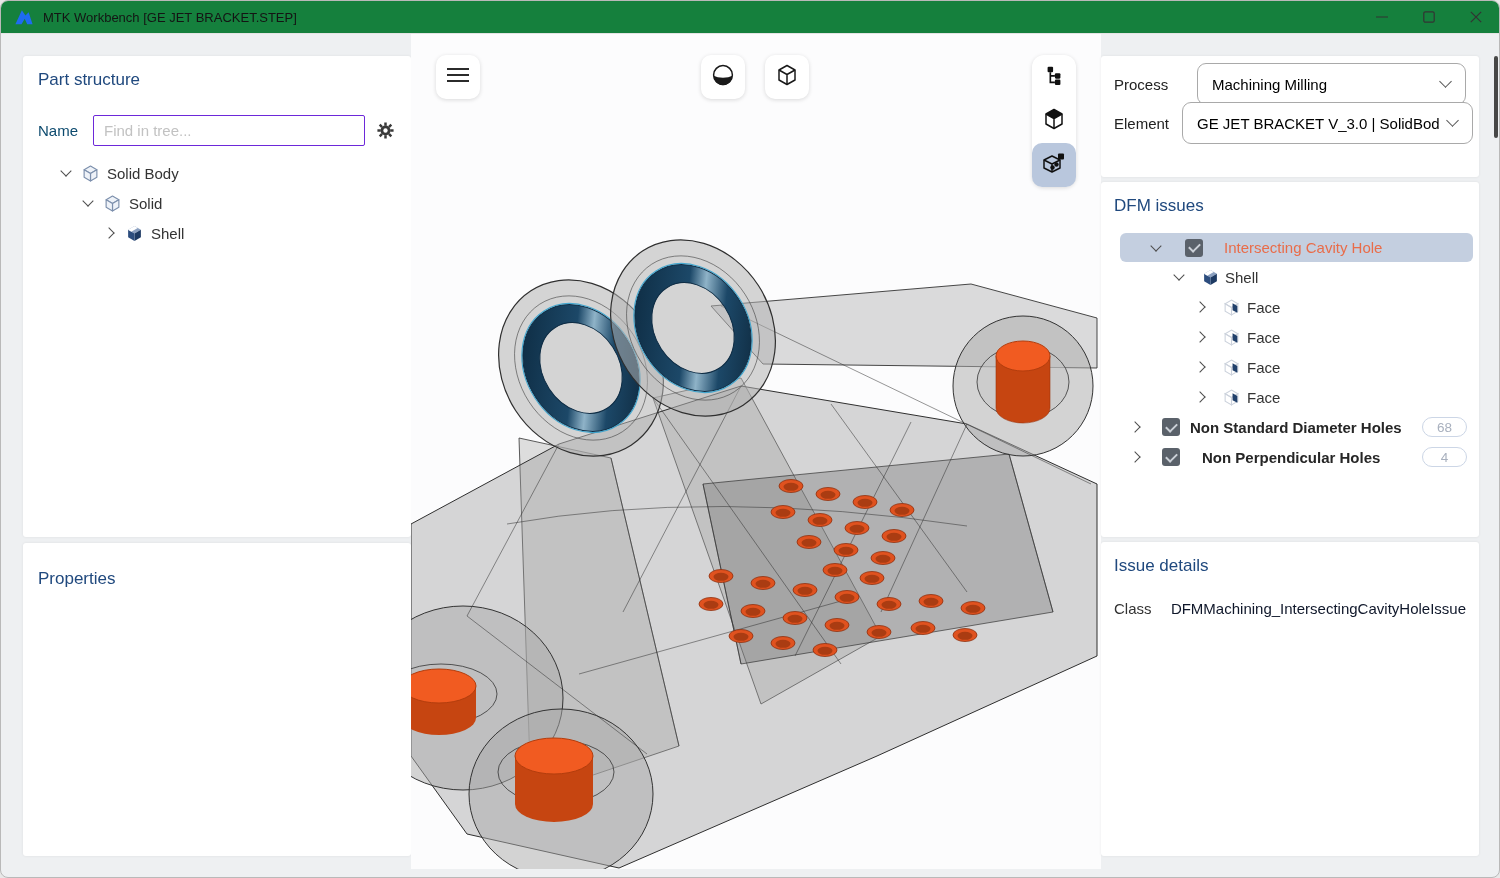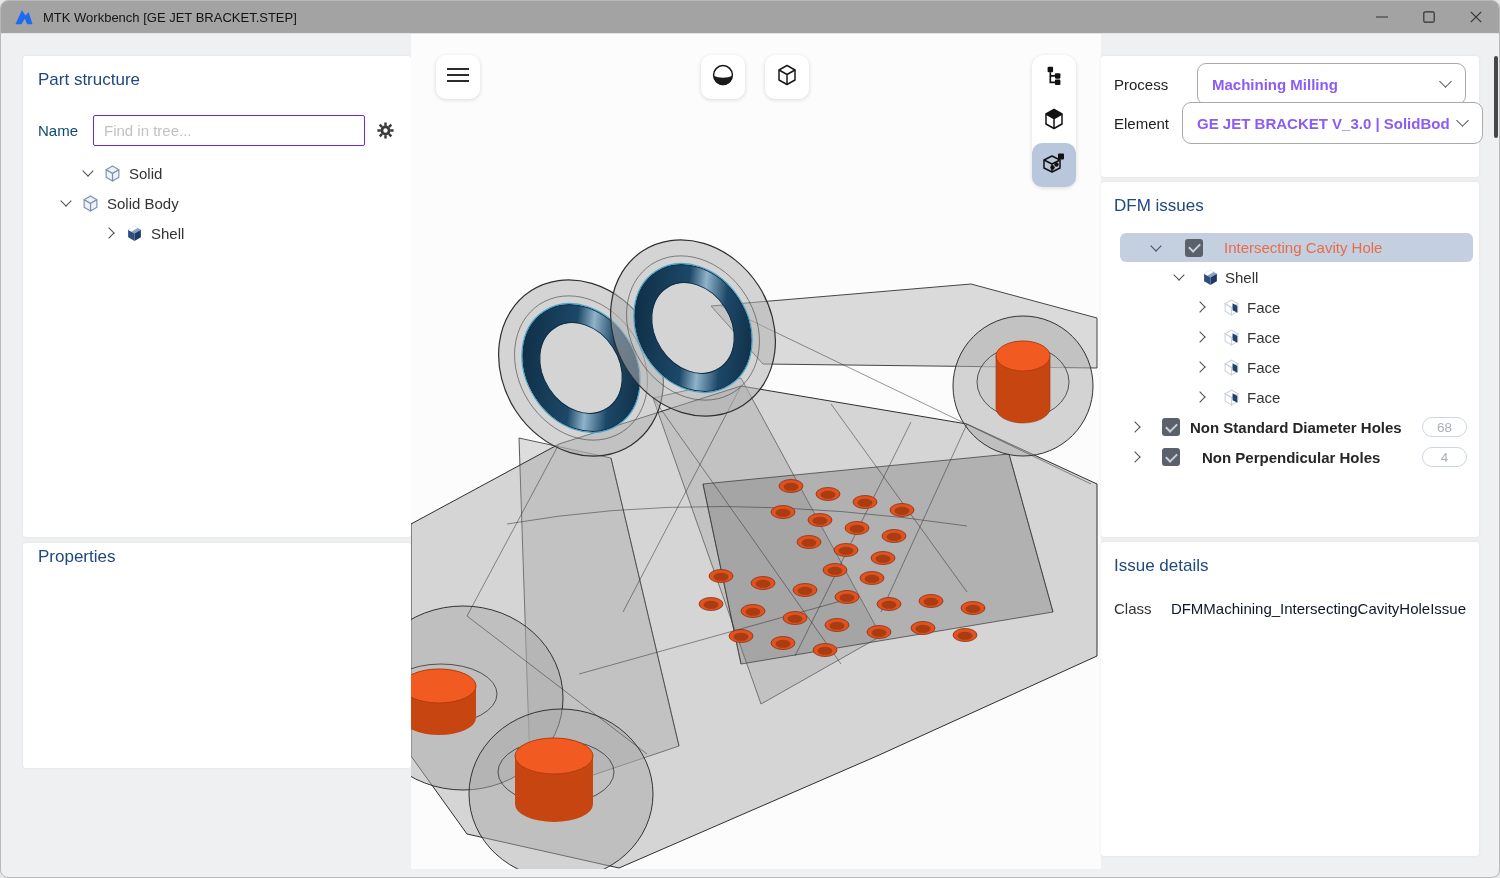--- a/index.html
+++ b/index.html
@@ -2,33 +2,33 @@
 <html><head>
 <meta charset="utf-8">
 <style>
   * { margin:0; padding:0; box-sizing:border-box; }
   html,body { width:1500px; height:878px; font-family:"Liberation Sans", sans-serif; }
   body { background:#e8e8e8; position:relative; overflow:hidden; }
 
   .window { position:absolute; inset:0; background:#eef0f2; border:1px solid #b9b9b9; border-radius:8px; overflow:hidden; }
 
   
-  .titlebar { position:absolute; top:0; left:0; right:0; height:33px; background:#a3a3a3; border-bottom:1px solid #e4e4e4; display:flex; align-items:center; }
+  .titlebar { position:absolute; top:0; left:0; right:0; height:33px; background:#15803d; border-bottom:1px solid #e4e4e4; display:flex; align-items:center; }
   .titlebar .logo { margin-left:13px; width:20px; height:20px; display:flex; align-items:center; }
   .titlebar .title { margin-left:9px; font-size:13px; color:#141414; }
   .win-controls { margin-left:auto; display:flex; height:33px; }
   .win-btn { width:47px; height:33px; display:flex; align-items:center; justify-content:center; }
 
   
   .card { position:absolute; background:#fff; border-radius:3px; box-shadow:0 0 3px rgba(0,0,0,.07); }
   .card-title { font-size:17px; font-weight:normal; color:#20497e; }
 
   
   .part-structure { left:22px; top:55px; width:388px; height:481px; padding:14px 15px; }
-  .properties     { left:22px; top:542px; width:388px; height:225px; padding:4px 15px; }
+  .properties     { left:22px; top:542px; width:388px; height:313px; padding:26px 15px; }
 
   .name-row { margin-top:25px; display:flex; align-items:center; }
   .name-label { font-size:15px; color:#0c4a6e; width:42px; }
   .find-input { margin-left:13px; width:272px; height:31px; border:1px solid #6d28d9; border-radius:2px; padding:8px 10px; font-size:15px; color:#333; font-family:"Liberation Sans", sans-serif; outline:none; }
   .find-input::placeholder { color:#c2c2c2; }
   .gear-wrap { margin-left:auto; width:22px; height:22px; display:flex; align-items:center; justify-content:center; cursor:pointer; }
 
   .ptree { margin-top:12px; }
   .ptree-row { height:30px; display:flex; align-items:center; font-size:15px; color:#333; }
 
@@ -46,21 +46,21 @@
   .vp-stack .cell { width:44px; height:44px; display:flex; align-items:center; justify-content:center; cursor:pointer; }
   .vp-stack .cell.selected { background:#b9c7dd; border-radius:10px; }
 
   .model-canvas { position:absolute; left:0; top:22px; width:690px; height:813px; cursor:grab; }
 
   
   .selectors { left:1100px; top:55px; width:378px; height:121px; padding:13px 13px; }
   .sel-row { display:flex; align-items:center; height:30px; margin-bottom:9px; }
   .sel-label { font-size:15px; color:#222; width:70px; }
   .selectbox { margin-left:13px; flex:1; height:42px; border:1px solid #a9a9a9; border-radius:9px; display:flex; align-items:center; padding:0 12px 0 14px; cursor:pointer; background:#fff; }
-  .selectbox .val { font-size:15px; color:#8b5cf6; white-space:nowrap; overflow:hidden; flex:1;font-weight:bold; }
+  .selectbox .val { font-size:15px; color:#000000; white-space:nowrap; overflow:hidden; flex:1; }
   .selectbox .dd { width:14px; height:14px; position:relative; flex:0 0 14px; margin-left:6px; }
   .selectbox .dd::before { content:""; position:absolute; width:8px; height:8px; border-right:1.6px solid #555; border-bottom:1.6px solid #555; transform:rotate(45deg); left:2px; top:0px; }
 
   .dfm { left:1100px; top:181px; width:378px; height:355px; padding:14px 0 0 13px; }
   .dfm .card-title { margin-bottom:17px; }
   .dfm-row { height:30px; display:flex; align-items:center; font-size:15px; color:#333; }
   .dfm-row .grp-label { font-weight:bold; color:#262626; }
   .cb { width:18px; height:18px; background:#5a616a; border-radius:3px; position:relative; flex:0 0 18px; cursor:pointer; }
   .cb::after { content:""; position:absolute; left:4px; top:4.5px; width:9px; height:5px; border-left:2px solid #ccd1d8; border-bottom:2px solid #ccd1d8; transform:rotate(-45deg); }
   .badge { margin-left:auto; margin-right:12px; width:45px; height:20px; border:1.5px solid #ccd6e6; border-radius:11px; display:flex; align-items:center; justify-content:center; font-size:13.5px; color:#a8b0be; }
@@ -121,45 +121,45 @@
               <line x1="13.6" y1="13.6" x2="16.1" y2="16.1"></line>
             <line x1="3.9" y1="16.1" x2="6.4" y2="13.6"></line>
               <line x1="13.6" y1="6.4" x2="16.1" y2="3.9"></line>
           </g>
           <circle cx="10" cy="10" r="5.2" fill="#3a3a3a"></circle>
             <circle cx="10" cy="10" r="2.3" fill="#fff"></circle>
         </svg>
       </span>
     </div>
     <div class="ptree">
+      <div class="ptree-row" style="padding-left:20px;">
+        <span class="chev"></span>
+        <span class="tree-icon" style="margin-left:8px;">
+          <svg width="17" height="17" viewBox="0 0 16 16">
+              <g stroke="#7d90ad" stroke-width="1.1" fill="#eef2f8" stroke-linejoin="round">
+                <polygon points="8,1 14,4.5 8,8 2,4.5"></polygon>
+                <polygon points="14,4.5 14,11.5 8,15 8,8"></polygon>
+                <polygon points="2,4.5 8,8 8,15 2,11.5"></polygon>
+              </g>
+            </svg>
+        </span>
+        <span style="margin-left:8px;">Solid Body</span>
+      </div>
       <div class="ptree-row" style="padding-left:42px;">
         <span class="chev"></span>
         <span class="tree-icon" style="margin-left:8px;">
           <svg width="17" height="17" viewBox="0 0 16 16">
               <g stroke="#7d90ad" stroke-width="1.1" fill="#eef2f8" stroke-linejoin="round">
                 <polygon points="8,1 14,4.5 8,8 2,4.5"></polygon>
                 <polygon points="14,4.5 14,11.5 8,15 8,8"></polygon>
                 <polygon points="2,4.5 8,8 8,15 2,11.5"></polygon>
               </g>
             </svg>
         </span>
         <span style="margin-left:8px;">Solid</span>
-      </div>
-      <div class="ptree-row" style="padding-left:20px;">
-        <span class="chev"></span>
-        <span class="tree-icon" style="margin-left:8px;">
-          <svg width="17" height="17" viewBox="0 0 16 16">
-              <g stroke="#7d90ad" stroke-width="1.1" fill="#eef2f8" stroke-linejoin="round">
-                <polygon points="8,1 14,4.5 8,8 2,4.5"></polygon>
-                <polygon points="14,4.5 14,11.5 8,15 8,8"></polygon>
-                <polygon points="2,4.5 8,8 8,15 2,11.5"></polygon>
-              </g>
-            </svg>
-        </span>
-        <span style="margin-left:8px;">Solid Body</span>
       </div>
       <div class="ptree-row" style="padding-left:64px;">
         <span class="chev right"></span>
         <span class="tree-icon" style="margin-left:8px;">
           <svg width="17" height="17" viewBox="0 0 16 16">
               <g stroke-linejoin="round">
                 <polygon points="8,1 14,4.5 8,8 2,4.5" fill="#8ba0c0"></polygon>
                 <polygon points="14,4.5 14,11.5 8,15 8,8" fill="#1d3a63"></polygon>
                 <polygon points="2,4.5 8,8 8,15 2,11.5" fill="#2c4d7e"></polygon>
                 <polygon points="8,1 11,2.75 5,6.25 2,4.5" fill="#fff"></polygon>

